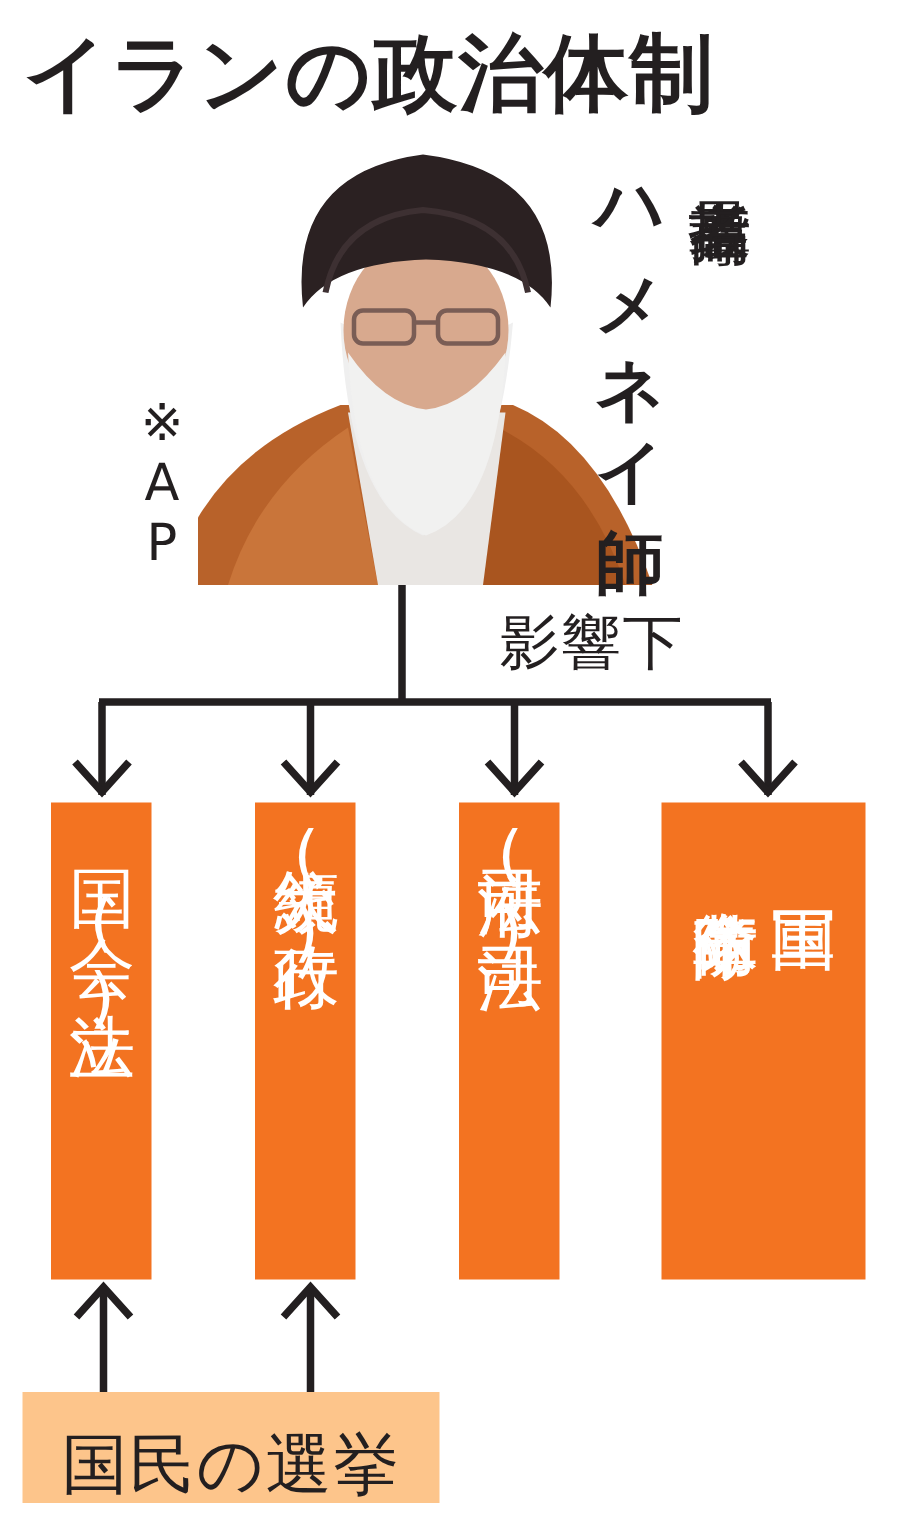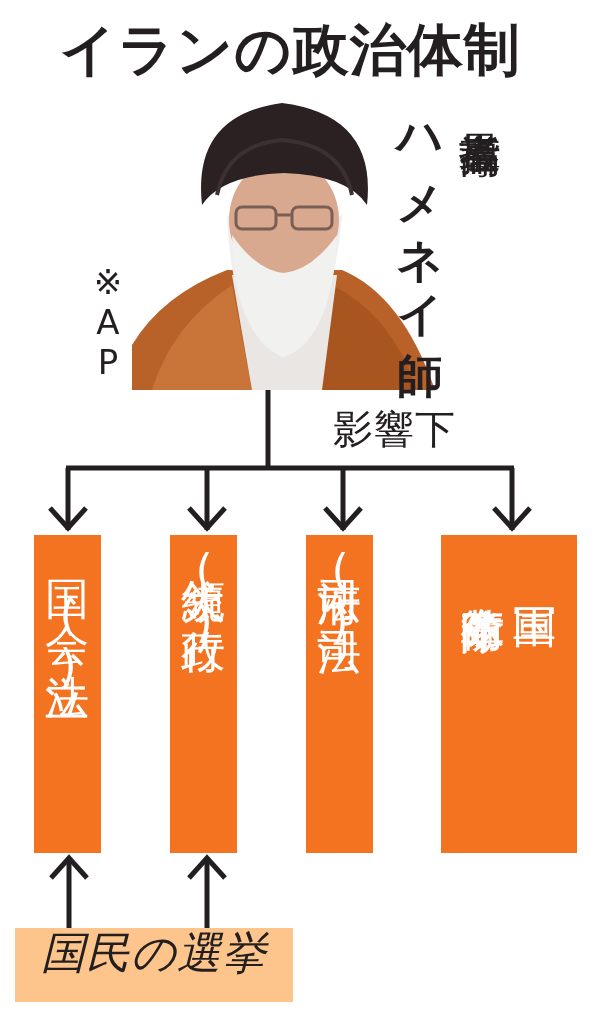--- a/index.html
+++ b/index.html
@@ -1,33 +1,33 @@
 <!DOCTYPE html>
 <html><head>
 <meta charset="utf-8">
 <style>
   html, body { margin: 0; padding: 0; background: #ffffff; }
   body { width: 600px; height: 1018px; position: relative; overflow: hidden;
          font-family: "DejaVu Sans", "Liberation Sans", sans-serif; color: #231f20; }
   .abs { position: absolute; }
-  .title { left: 0; top: 12px; width: 492px; text-align: center; font-size: 56px; font-weight: bold; letter-spacing: 1px; line-height: 76px; padding-left: 44px; }
+  .title { left: 0; top: 12px; width: 492px; text-align: center; font-size: 56px; font-weight: bold; letter-spacing: 1px; line-height: 76px; }
   .vtext { writing-mode: vertical-rl; text-orientation: upright; white-space: nowrap; }
   .leader-name { left: 396px; top: 98px; font-size: 46px; font-weight: bold; line-height: 50px; letter-spacing: 2px; }
   .leader-title { left: 455px; top: 100px; font-size: 42px; line-height: 50px; letter-spacing: 0px; }
   .credit { left: 90px; top: 262px; font-size: 34px; line-height: 36px; }
   .photo { left: 132px; top: 95px; width: 303px; height: 295px; }
   .influence { left: 285px; top: 404px; font-size: 40px; line-height: 50px; letter-spacing: 1px; margin-left: 48px; }
   .box { background: #f37321; color: #ffffff; top: 535px; height: 318px; display: flex; justify-content: center; }
   .box .vtext { font-size: 44px; line-height: 52px; font-weight: normal; padding-top: 10px; }
   .box1 { left: 34px; width: 67px; }
   .box2 { left: 170px; width: 67px; }
   .box3 { left: 306px; width: 67px; }
   .box4 { left: 441px; width: 136px; }
   .box4 .vtext { padding-top: 38px; }
-  .election { left: 15px; top: 928px; width: 278px; height: 74px; background: #fdc58b; display: flex; align-items: flex-start; justify-content: center; font-style: italic; }
+  .election { left: 15px; top: 928px; width: 278px; height: 74px; background: #fdc58b; display: flex; align-items: flex-end; justify-content: center; }
   .election span { font-size: 44px; line-height: 50px; color: #231f20; letter-spacing: 1px; }
   svg.lines { position: absolute; left: 0; top: 0; }
 </style>
 </head>
 <body>
 
 <div class="abs title">イランの政治体制</div>
 
 <div class="abs photo">
   <svg width="303" height="295" viewBox="0 0 303 295">

